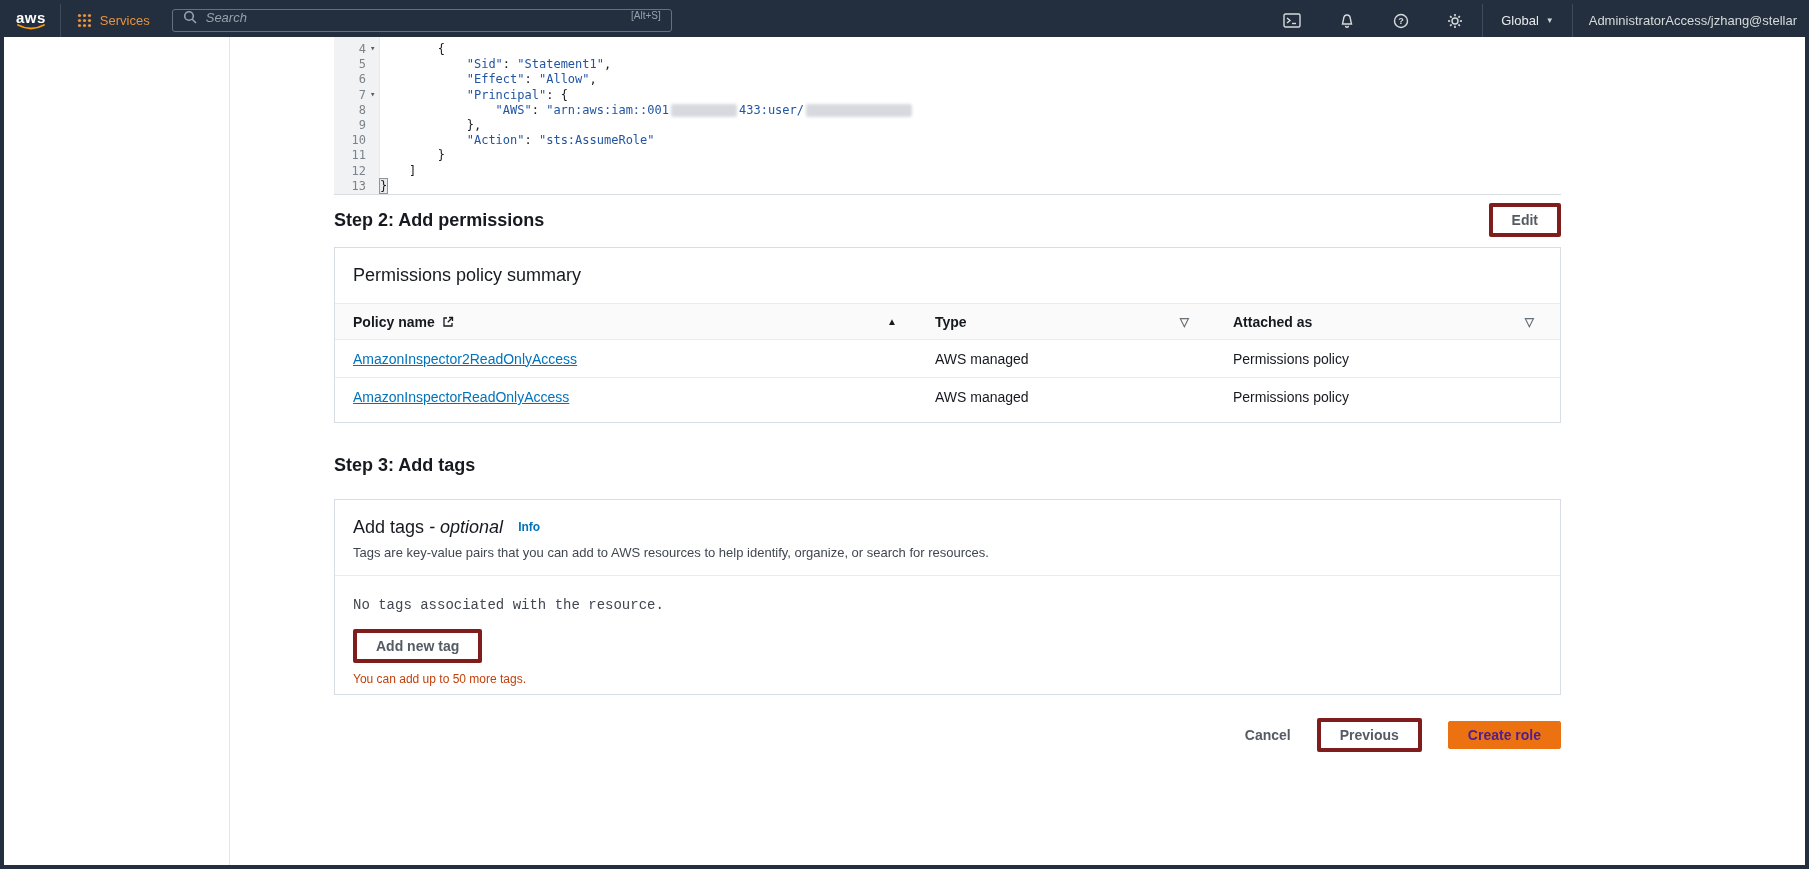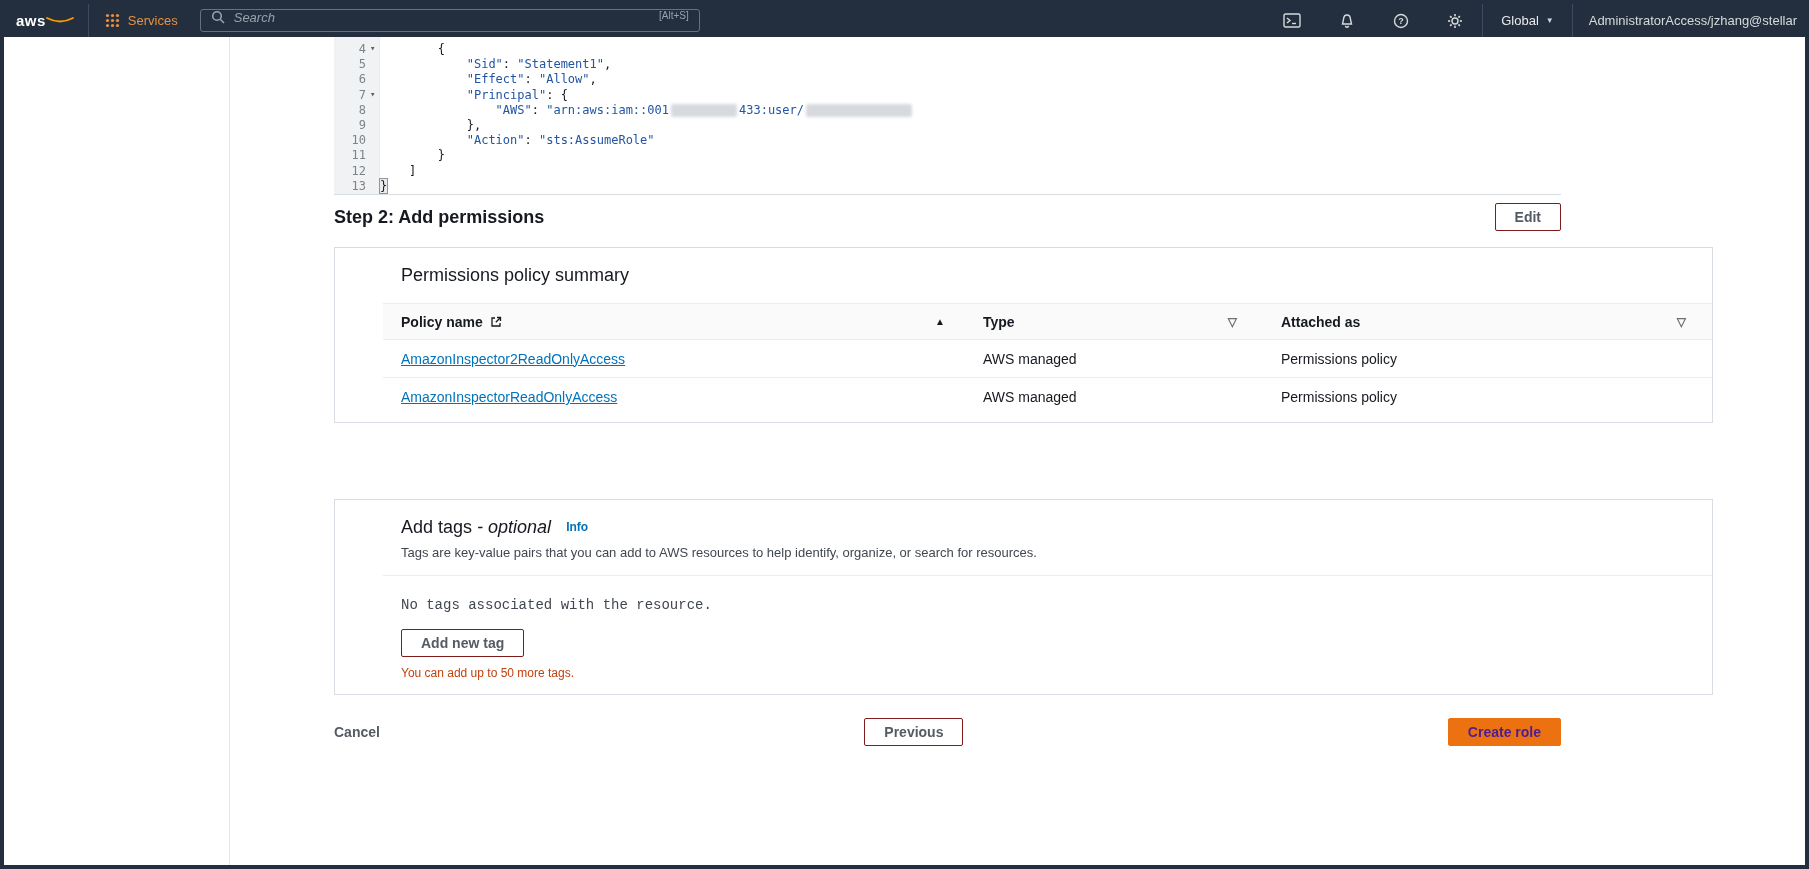--- a/index.html
+++ b/index.html
@@ -3,21 +3,21 @@
 <meta charset="utf-8">
 <style>
   * { margin:0; padding:0; box-sizing:border-box; }
   body { background:#9aa5b1; font-family:"Liberation Sans", sans-serif; }
   .screen { position:relative; width:1809px; height:869px; background:#fff;
             border:4px solid #232e3e; overflow:hidden; }
 
   
   .topnav { position:absolute; top:0; left:0; right:0; height:33px; background:#232f3e;
             display:flex; align-items:center; color:#fff; z-index:10; }
-  .logo { display:flex; flex-direction:row; align-items:center; margin:0 14px 0 12px; cursor:pointer; }
+  .logo { display:flex; flex-direction:column; align-items:center; margin:0 14px 0 12px; cursor:pointer; }
   .logo-text { font-size:15px; font-weight:bold; line-height:13px; letter-spacing:0.5px; }
   .nav-sep { width:1px; align-self:stretch; background:#3d4b5c; }
   .services { display:flex; align-items:center; gap:8px; padding:0 16px; color:#e9913e;
               font-size:13px; cursor:pointer; height:100%; }
   .searchbox { margin-left:6px; width:500px; height:23px; border:1px solid #66707e; border-radius:3px;
                display:flex; align-items:flex-start; padding:0 10px; gap:9px; cursor:text; }
   .searchbox .ph { font-style:italic; font-size:13px; color:#98a2ad; }
   .searchbox .shortcut { margin-left:auto; font-size:10px; color:#98a2ad; }
   .nav-right { margin-left:auto; display:flex; align-items:center; height:100%; min-width:0; }
   .nav-icon { padding:0 19px; height:100%; display:flex; align-items:center; cursor:pointer; }
@@ -46,25 +46,25 @@
   .t-s { color:#2155a3; }
   .redact { display:inline-block; height:13px; border-radius:2px; background:#d6dade;
             filter:blur(1.5px); vertical-align:middle; margin:0 2px; }
   .r1 { width:66px; } .r2 { width:106px; }
   .hl { outline:1px solid #8e959c; background:#e9ebed; }
 
   
   .step-row { position:absolute; left:330px; width:1227px; display:flex; align-items:center;
               justify-content:space-between; }
   .step-title { font-size:18px; font-weight:bold; color:#16191f; }
-  .btn { background:#fff; border:1px solid #7f1d1d; border-radius:2px; color:#545b64;
+  .btn { background:#fff; border:4px solid #7f1d1d; border-radius:2px; color:#545b64;
          font-weight:bold; font-size:14px; padding:5px 19px; cursor:pointer;
          font-family:"Liberation Sans", sans-serif; }
   .btn-primary { background:#ec7211; border:1px solid #ec7211; color:#4c1d95; }
-  .card { position:absolute; left:330px; width:1379px; border:1px solid #d8dde3; background:#fff;padding-left:48px; }
+  .card { position:absolute; left:330px; width:1227px; border:1px solid #d8dde3; background:#fff; }
   .card-title { font-size:18px; color:#16191f; padding:17px 18px; }
 
   
   .thead, .trow { display:grid; grid-template-columns:582px 298px 1fr; align-items:center; }
   .thead { background:#fafafa; border-top:1px solid #eaeded; border-bottom:1px solid #eaeded;
            height:37px; font-weight:bold; font-size:14px; color:#16191f; }
   .th { padding:0 18px; display:flex; align-items:center; gap:7px; cursor:pointer; }
   .th .sort { margin-left:auto; font-size:10px; color:#16191f; margin-right:2px; cursor:pointer; }
   .th .filter { margin-left:auto; font-size:12px; color:#687078; margin-right:8px; cursor:pointer; }
   .trow { height:38px; font-size:14px; color:#16191f; border-bottom:1px solid #eaeded; }
@@ -78,21 +78,21 @@
   .info-link { color:#0073bb; font-size:12px; font-weight:bold; margin-left:10px; cursor:pointer;
                vertical-align:2px; }
   .tags-desc { padding:7px 18px 0; font-size:13px; color:#414750; }
   .tags-divider { border-top:1px solid #eaeded; margin-top:15px; }
   .tags-empty { padding:21px 18px 0; font-size:14px; color:#414750;font-family:Liberation Mono, monospace; }
   .add-tag-wrap { padding:16px 18px 0; }
   .tags-limit { padding:9px 18px 0; font-size:12px; color:#c2410c; }
 
   
   .footer { position:absolute; left:330px; top:714px; width:1227px; display:flex;
-            justify-content:space-between; align-items:center; gap:26px; }
+            justify-content:flex-end; align-items:center; gap:26px; }
   .cancel-link { color:#545b64; font-weight:bold; font-size:14px; cursor:pointer; }
 </style>
 </head>
 <body>
 
 <div class="screen">
 
   <header class="topnav">
     <div class="logo">
       <span class="logo-text">aws</span>
@@ -282,20 +282,23 @@
       <div class="td">AWS managed</div>
       <div class="td">Permissions policy</div>
     </div>
     <div class="trow">
       <div class="td"><a class="policy">AmazonInspectorReadOnlyAccess</a></div>
       <div class="td">AWS managed</div>
       <div class="td">Permissions policy</div>
     </div>
   </div>
 
+  <div class="step-row" style="top:451px;">
+    <h2 class="step-title">Step 3: Add tags</h2>
+  </div>
 
   <div class="card" style="top:495px; height:196px;">
     <div class="tags-title-row">
       <span>Add tags</span><em> - </em><em>optional</em>
       <span class="info-link">Info</span>
     </div>
     <div class="tags-desc">Tags are key-value pairs that you can add to AWS resources to help identify, organize, or search for resources.</div>
     <div class="tags-divider"></div>
     <div class="tags-empty">No tags associated with the resource.</div>
     <div class="add-tag-wrap">

